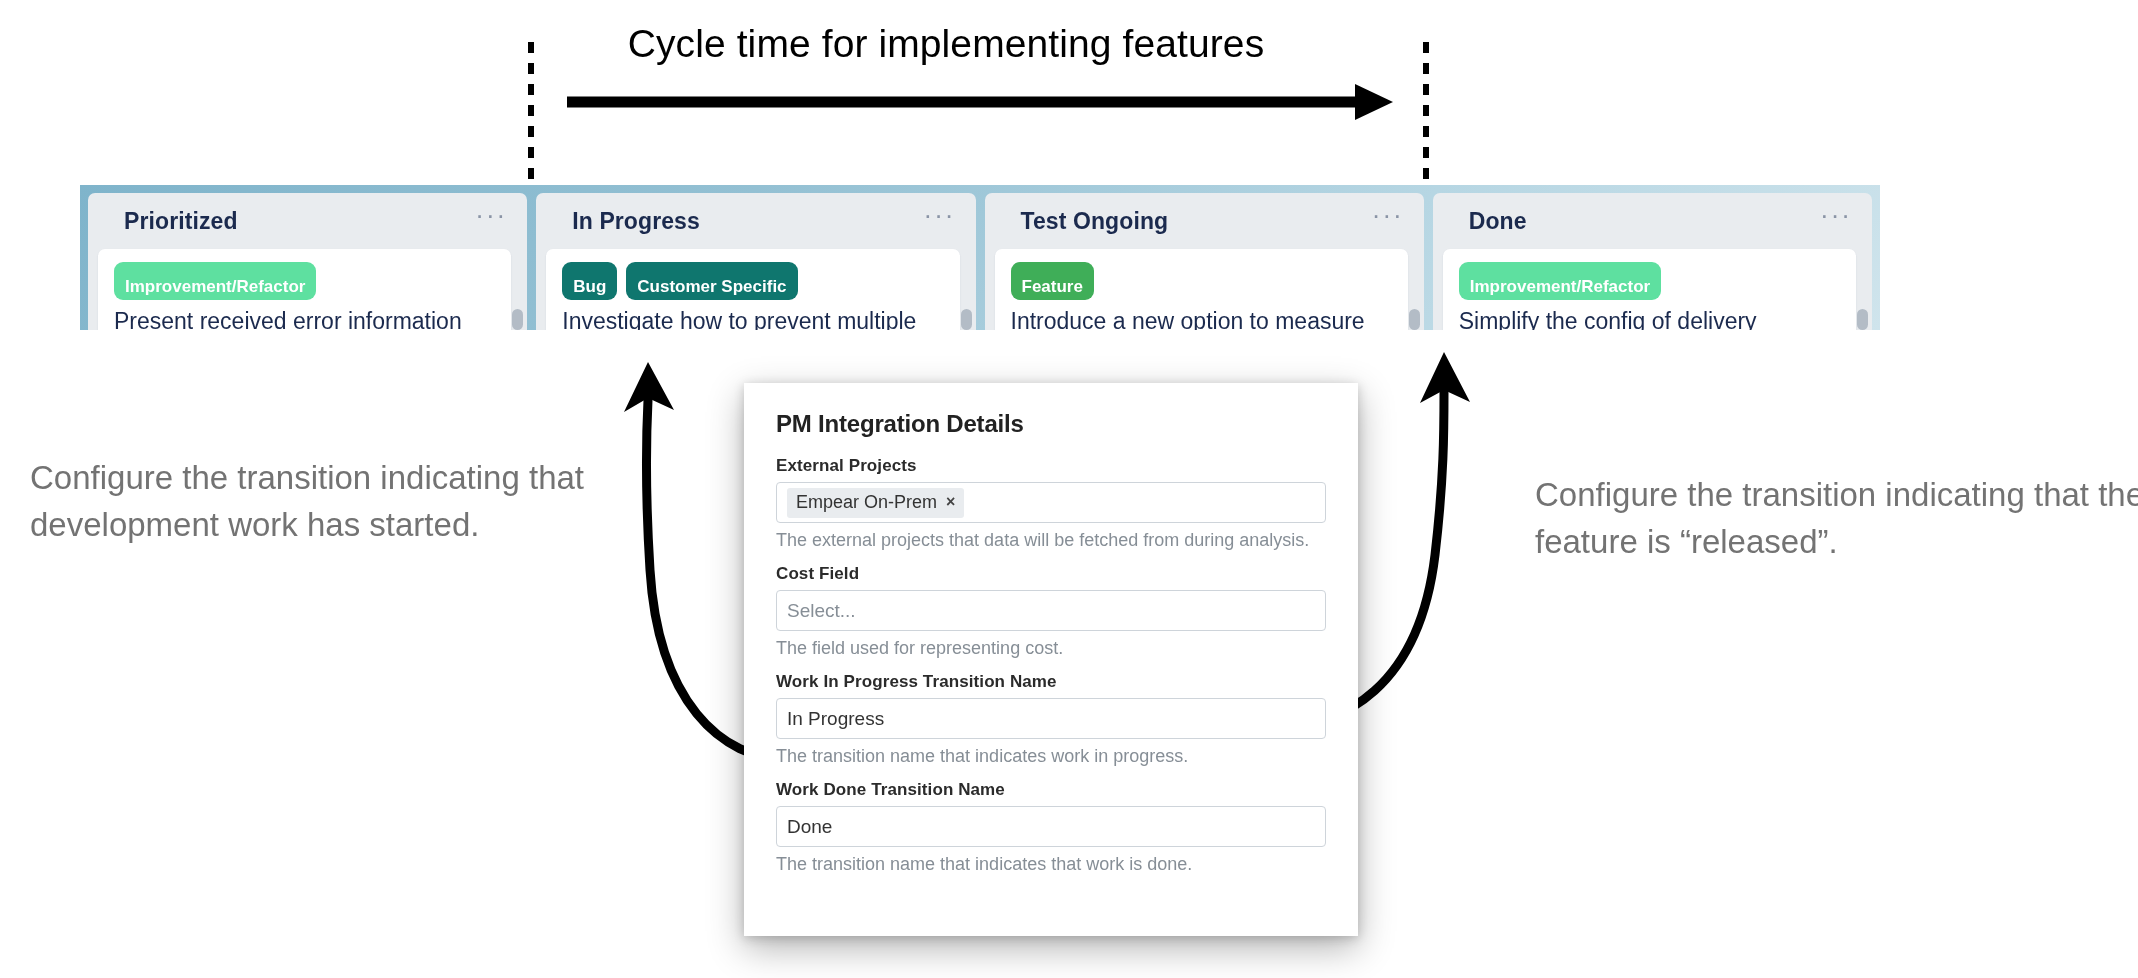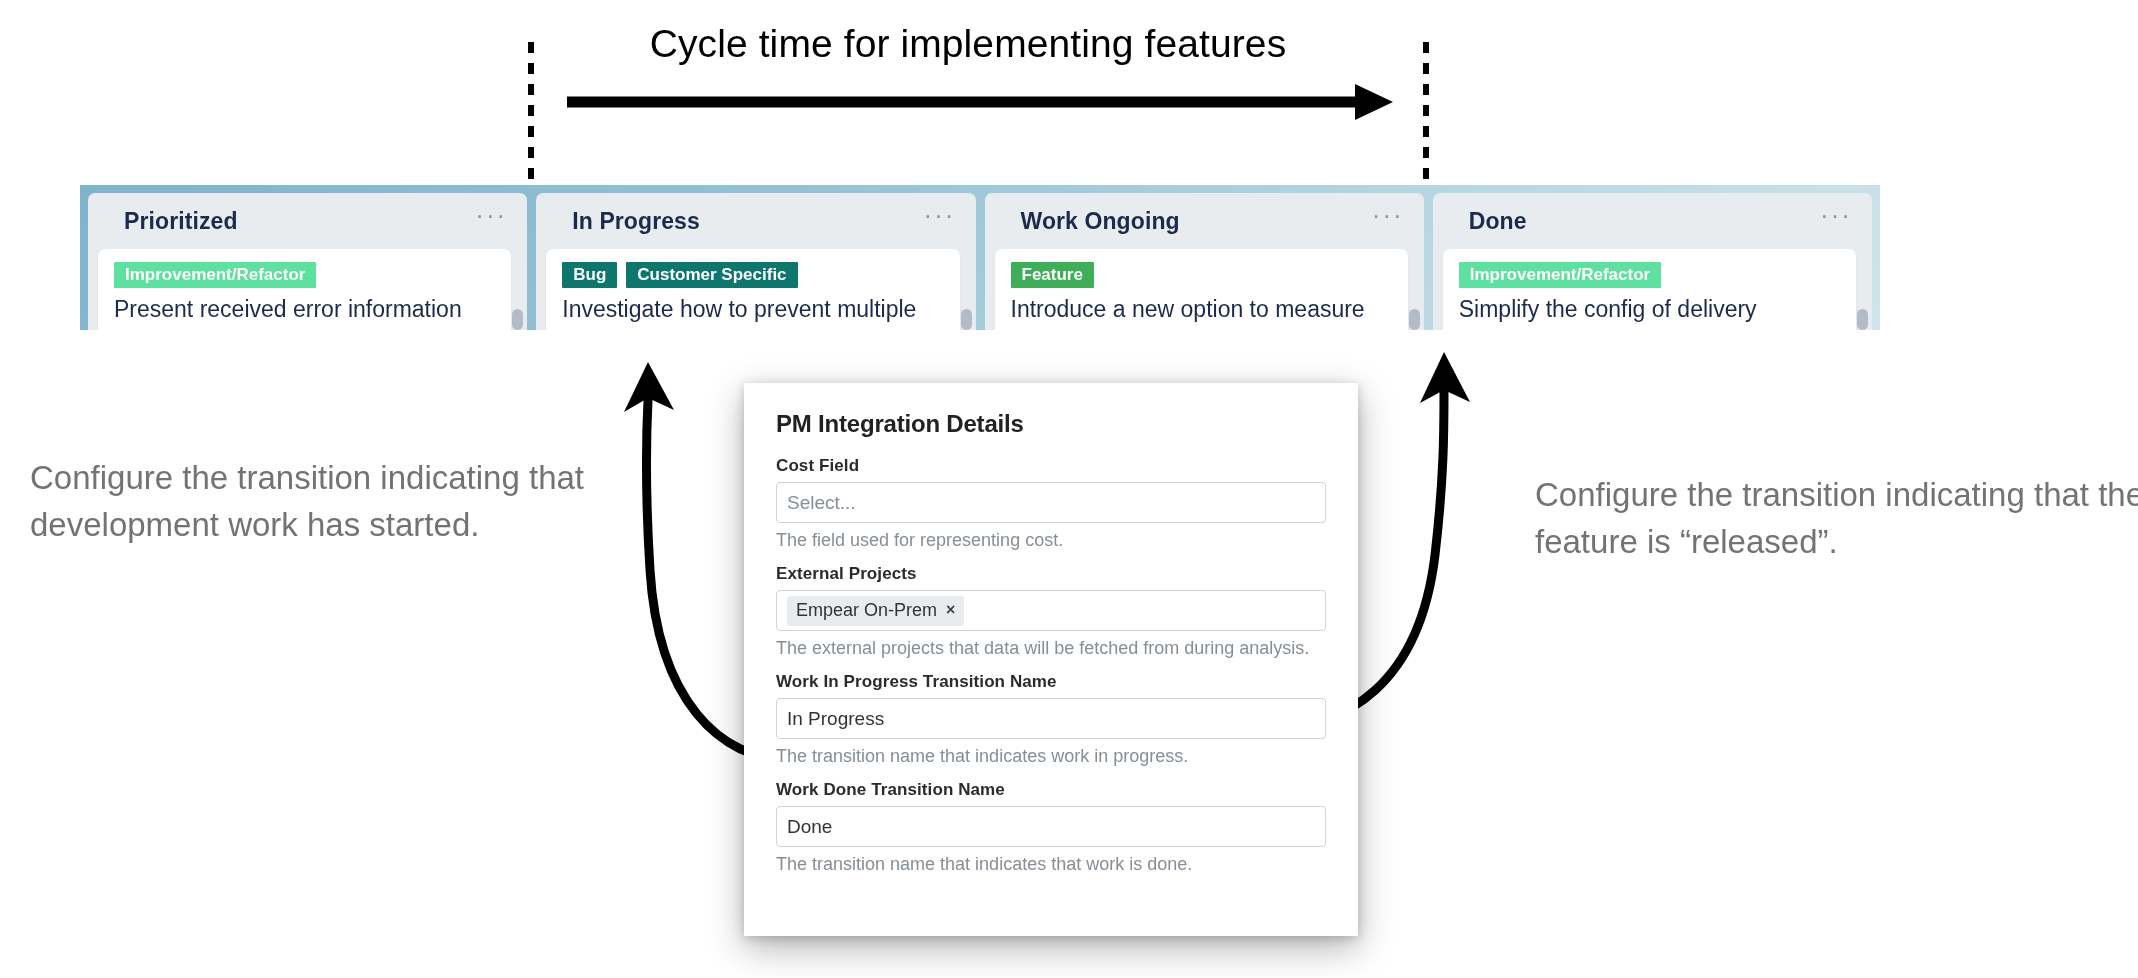--- a/index.html
+++ b/index.html
@@ -7,21 +7,21 @@
     width: 2138px; height: 978px;
     background: #ffffff;
     font-family: "Liberation Sans", sans-serif;
     overflow: hidden;
   }
   #root { position: relative; width: 2138px; height: 978px; }
 
   
   .cycle-title {
     position: absolute;
-    left: 518px; top: 22px;
+    left: 496px; top: 22px;
     width: 900px;
     text-align: center;
     font-size: 39px;
     color: #000;
     letter-spacing: .1px;
     white-space: nowrap;
   }
   .dash-line {
     position: absolute;
     width: 6px;
@@ -83,22 +83,22 @@
   .card {
     background: #ffffff;
     border-radius: 7px 7px 0 0;
     padding: 13px 16px 0 16px;
     height: 100%;
     box-shadow: 0 1px 2px rgba(23,43,77,.10);
   }
   .tag-row { display: flex; gap: 9px; margin-bottom: 7px; }
   .tag {
     display: inline-block;
-    border-radius: 1px;
-    padding: 4px 11px 5px 11px;
+    border-radius: 9px;
+    padding: 16px 11px 5px 11px;
     font-size: 17px;
     font-weight: 700;
     color: #ffffff;
     line-height: 1;
     white-space: nowrap;
   }
   .card-title {
     font-size: 23px;
     color: #1b2a4e;
     line-height: 1.25;
@@ -225,21 +225,21 @@
               <span class="tag" style="background:#0f766e">Customer Specific</span>
             </div>
             <div class="card-title">Investigate how to prevent multiple</div>
           </div>
           <div class="col-scroll"></div>
         </div>
       </div>
 
       <div class="column">
         <div class="col-head">
-          <span class="col-title">Work Ongoing</span>
+          <span class="col-title">Test Ongoing</span>
           <span class="col-dots">···</span>
         </div>
         <div class="col-body">
           <div class="card">
             <div class="tag-row">
               <span class="tag" style="background:#3fae58">Feature</span>
             </div>
             <div class="card-title">Introduce a new option to measure</div>
           </div>
           <div class="col-scroll"></div>
@@ -277,39 +277,39 @@
     <path d="M 22 398 C 120 404 190 350 205 225 C 214 148 214 100 214 62" fill="none" stroke="#000" stroke-width="9" stroke-linecap="round"></path>
     <polygon points="214,22 240,72 214,60 190,73" fill="#000"></polygon>
   </svg>
 
   <div class="dialog">
     <div class="dialog-title">PM Integration Details</div>
 
     <div class="form">
 
       <div>
-        <div class="field-label">Cost Field</div>
-        <div class="input">
-          <span class="input-placeholder">Select...</span>
-        </div>
-        <div class="helper">The field used for representing cost.</div>
-      </div>
-
-      <div>
         <div class="field-label">External Projects</div>
         <div class="input">
           <span class="chip">
             <span>Empear On-Prem</span>
             <span class="chip-x">×</span>
           </span>
         </div>
         <div class="helper">The external projects that data will be fetched from during analysis.</div>
       </div>
 
       <div>
+        <div class="field-label">Cost Field</div>
+        <div class="input">
+          <span class="input-placeholder">Select...</span>
+        </div>
+        <div class="helper">The field used for representing cost.</div>
+      </div>
+
+      <div>
         <div class="field-label">Work In Progress Transition Name</div>
         <div class="input">
           <span class="input-value">In Progress</span>
         </div>
         <div class="helper">The transition name that indicates work in progress.</div>
       </div>
 
       <div>
         <div class="field-label">Work Done Transition Name</div>
         <div class="input">

